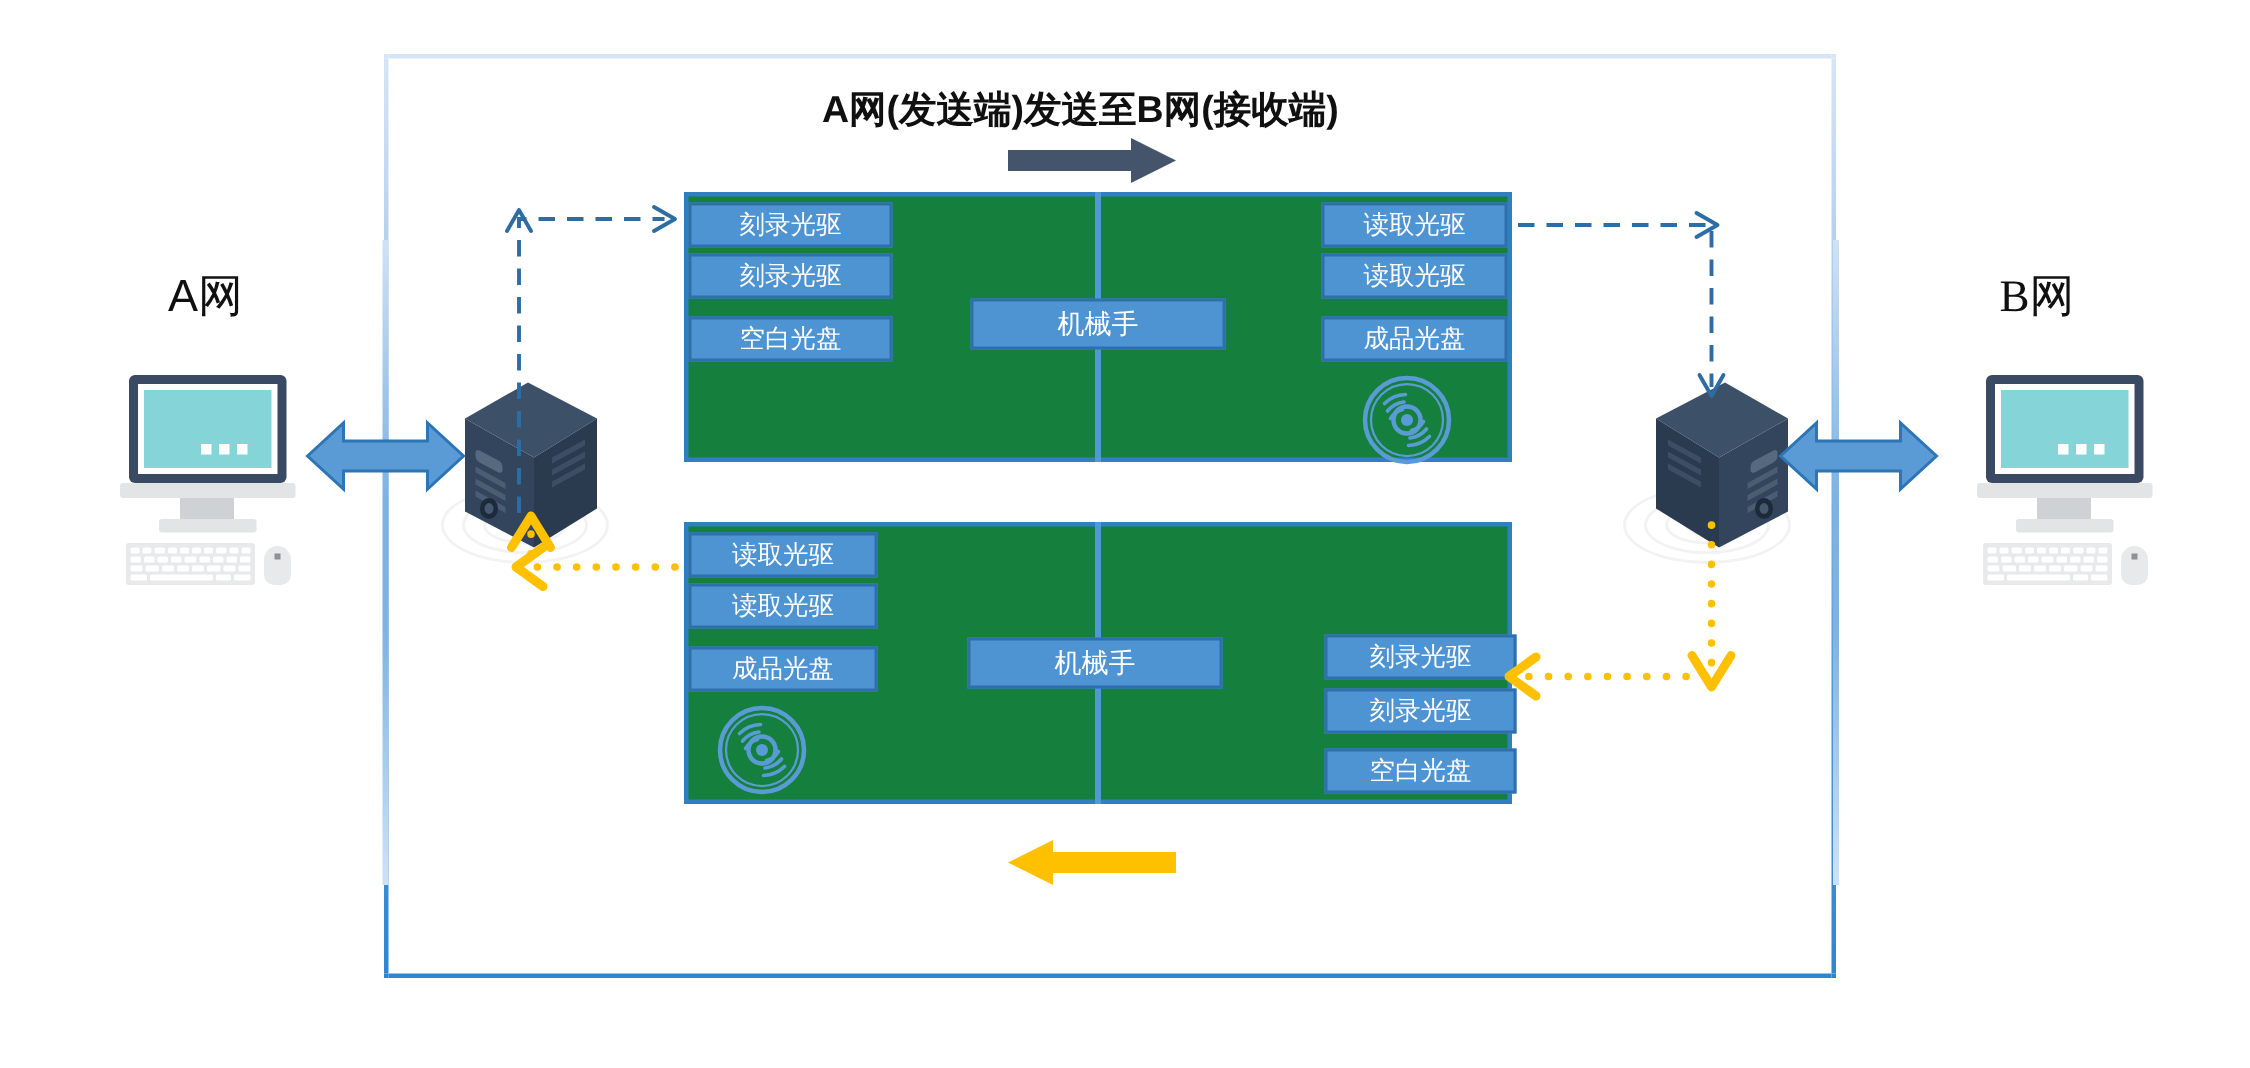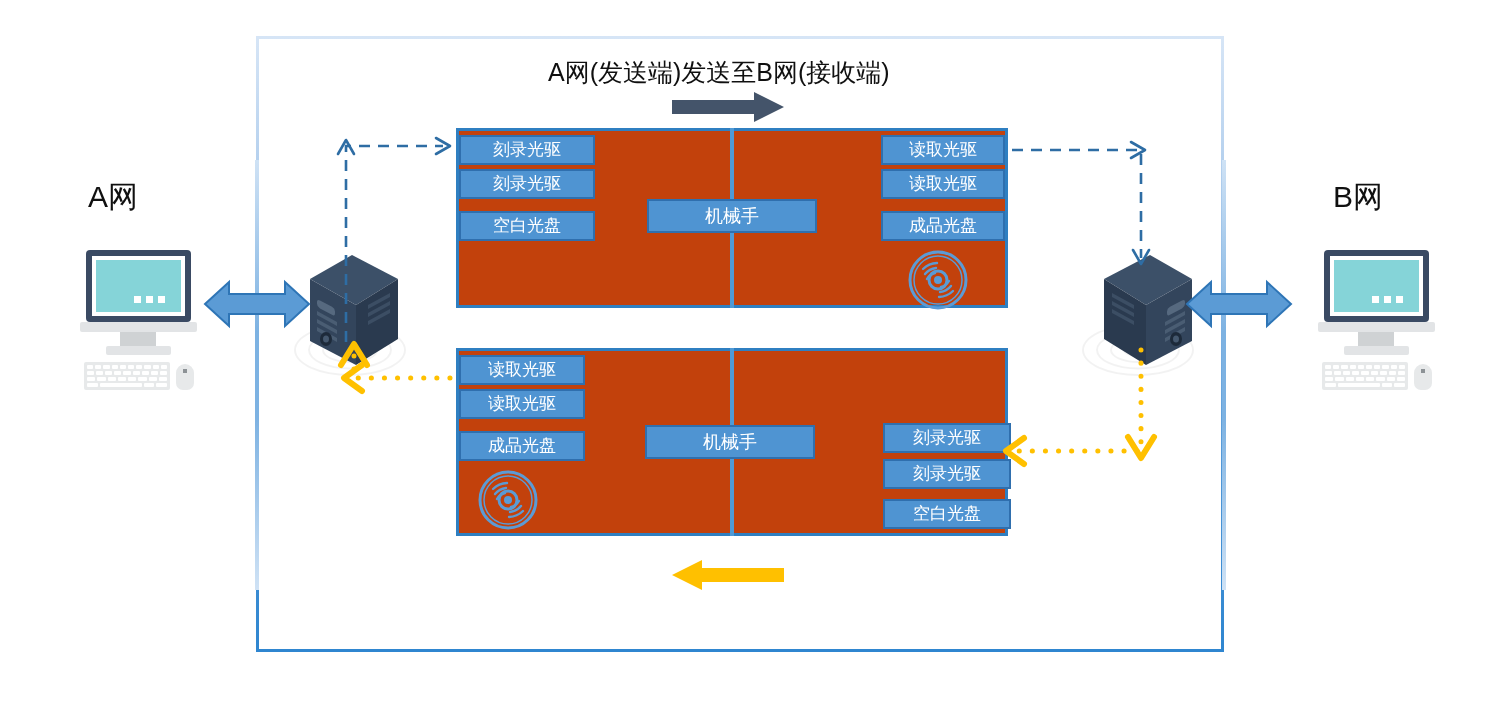--- a/index.html
+++ b/index.html
@@ -28,22 +28,22 @@
 
   
   .net-label {
     position: absolute;
     font-size: 30px;
     color: #101010;
     letter-spacing: 0px;
     white-space: nowrap;
     font-family: "Liberation Sans", "DejaVu Sans", sans-serif;
   }
-  .net-label.left  { left: 88px; top: 177px; text-align: center; }
-  .net-label.right { left: 1333px; top: 177px; }
+  .net-label.left  { left: 112px; top: 177px; text-align: center; }
+  .net-label.right { left: 1333px; top: 177px; font-family: Liberation Serif, serif; }
 
   
   .workstation { position: absolute; width: 118px; height: 140px; }
   .ws-left  { left: 80px;  top: 250px; }
   .ws-right { left: 1318px; top: 250px; }
 
   .mon-body {
     position: absolute; left: 6px; top: 0;
     width: 105px; height: 72px;
     background: #3a4a63;
@@ -120,34 +120,35 @@
   }
   .vsep-left  { left: 255px;  top: 160px; height: 430px; }
   .vsep-right { left: 1222px; top: 160px; height: 430px; }
 
   
   .caption {
     position: absolute;
     font-size: 25px;
     color: #101010;
     white-space: nowrap;
+    font-weight: bold;
   }
   .caption-top    { left: 548px; top: 56px; }
   .caption-bottom { left: 548px; top: 598px; }
 
   
   .flow-arrow { position: absolute; }
   .flow-top    { left: 672px; top: 92px; }
   .flow-bottom { left: 672px; top: 560px; }
 
   
   .unit {
     position: absolute;
     border: 3px solid #2f7fc1;
-    background: #c2410c;
+    background: #15803d;
   }
   .unit-top    { left: 456px; top: 128px; width: 552px; height: 180px; }
   .unit-bottom { left: 456px; top: 348px; width: 552px; height: 188px; }
 
   .unit-divider {
     position: absolute;
     top: -3px; bottom: -3px;
     width: 4px;
     background: #4f9ad6;
     left: 50%;

